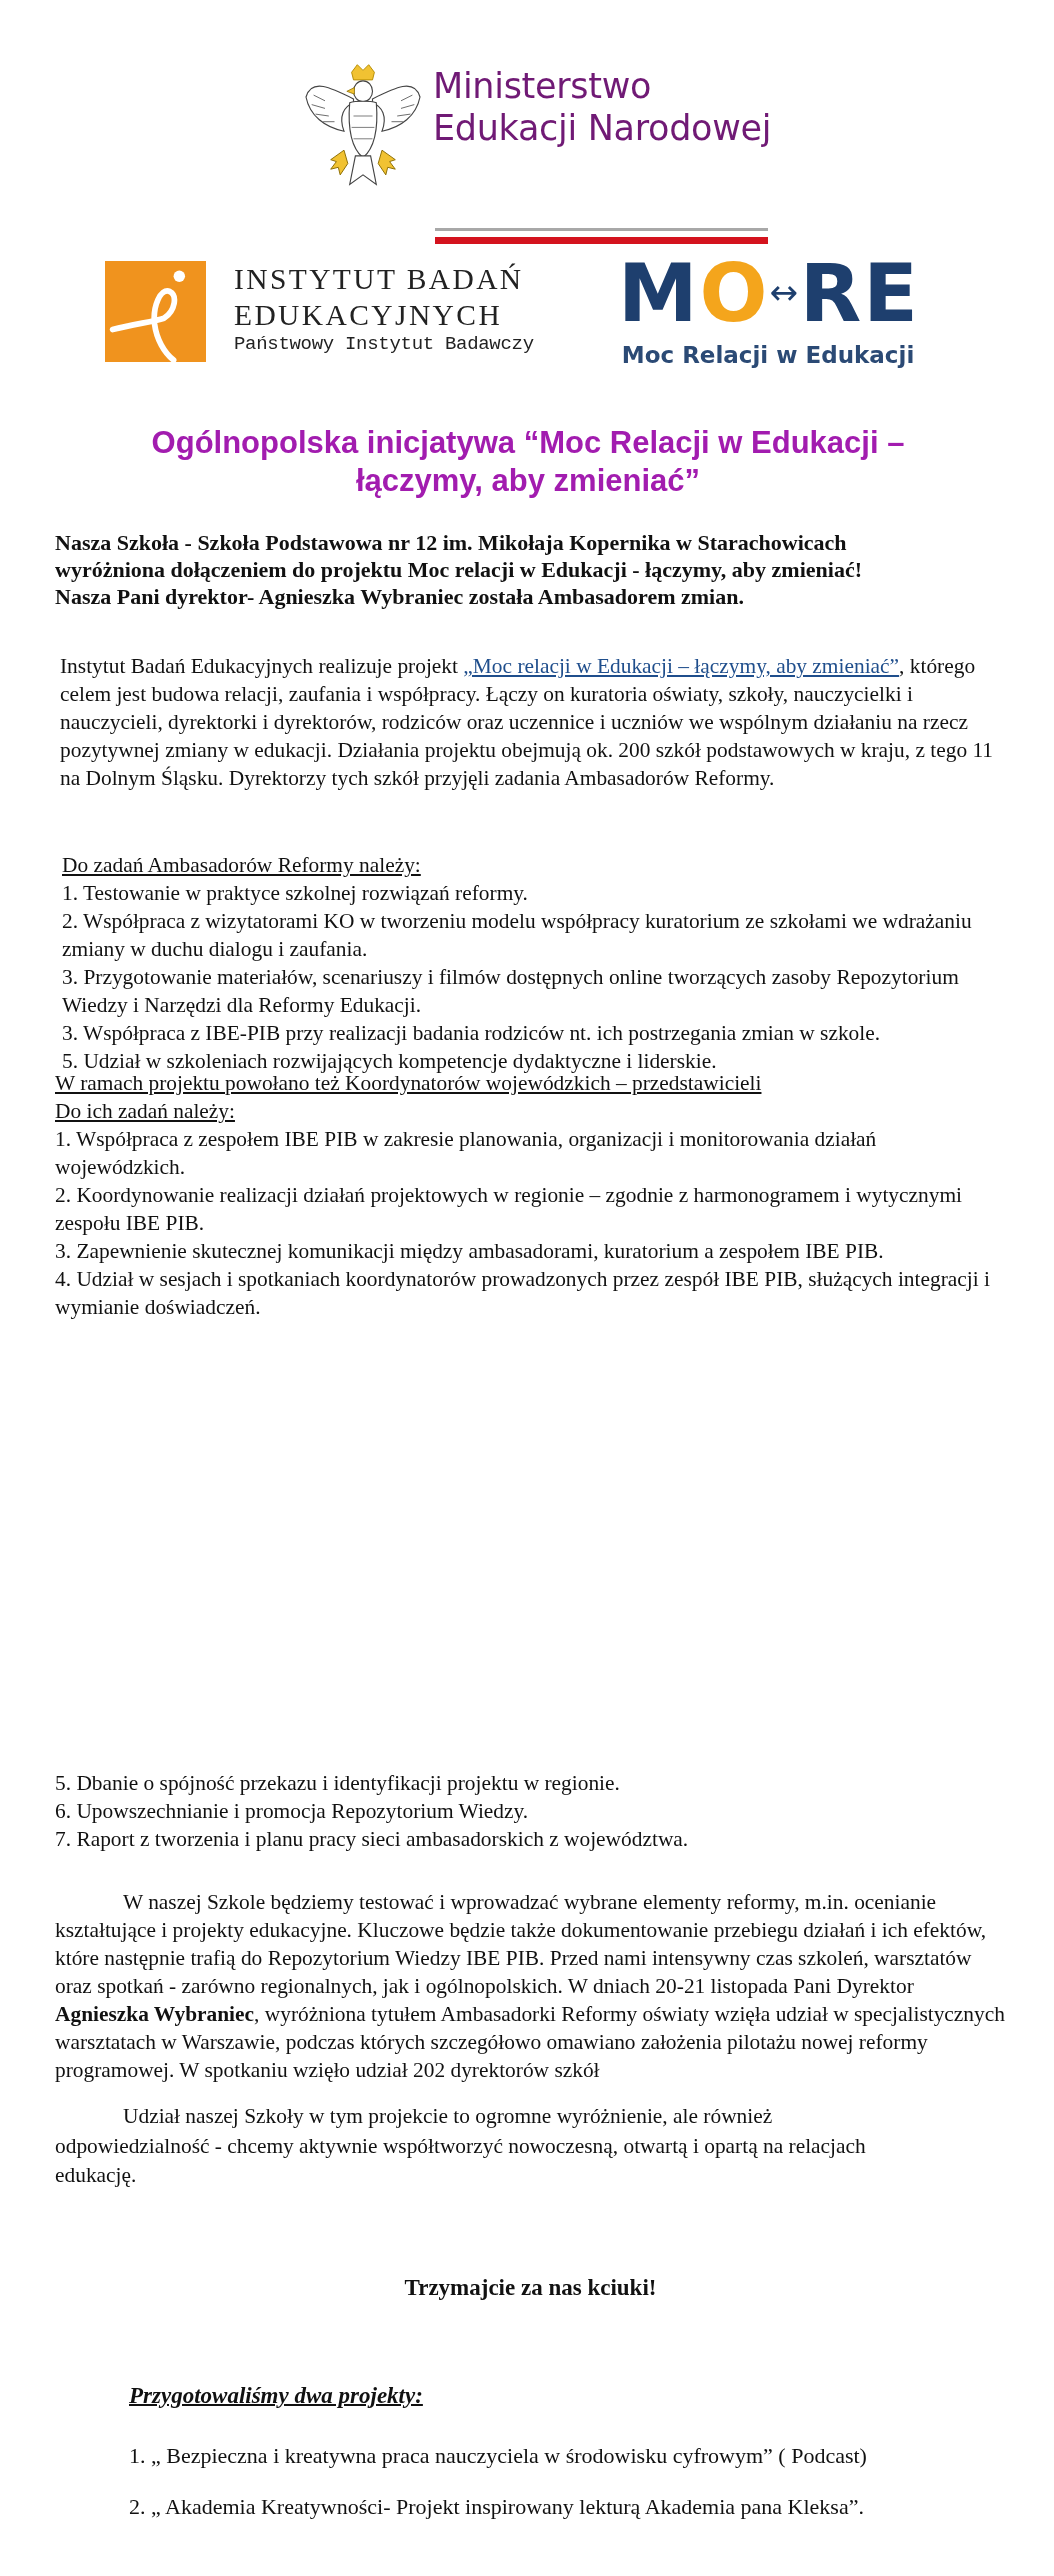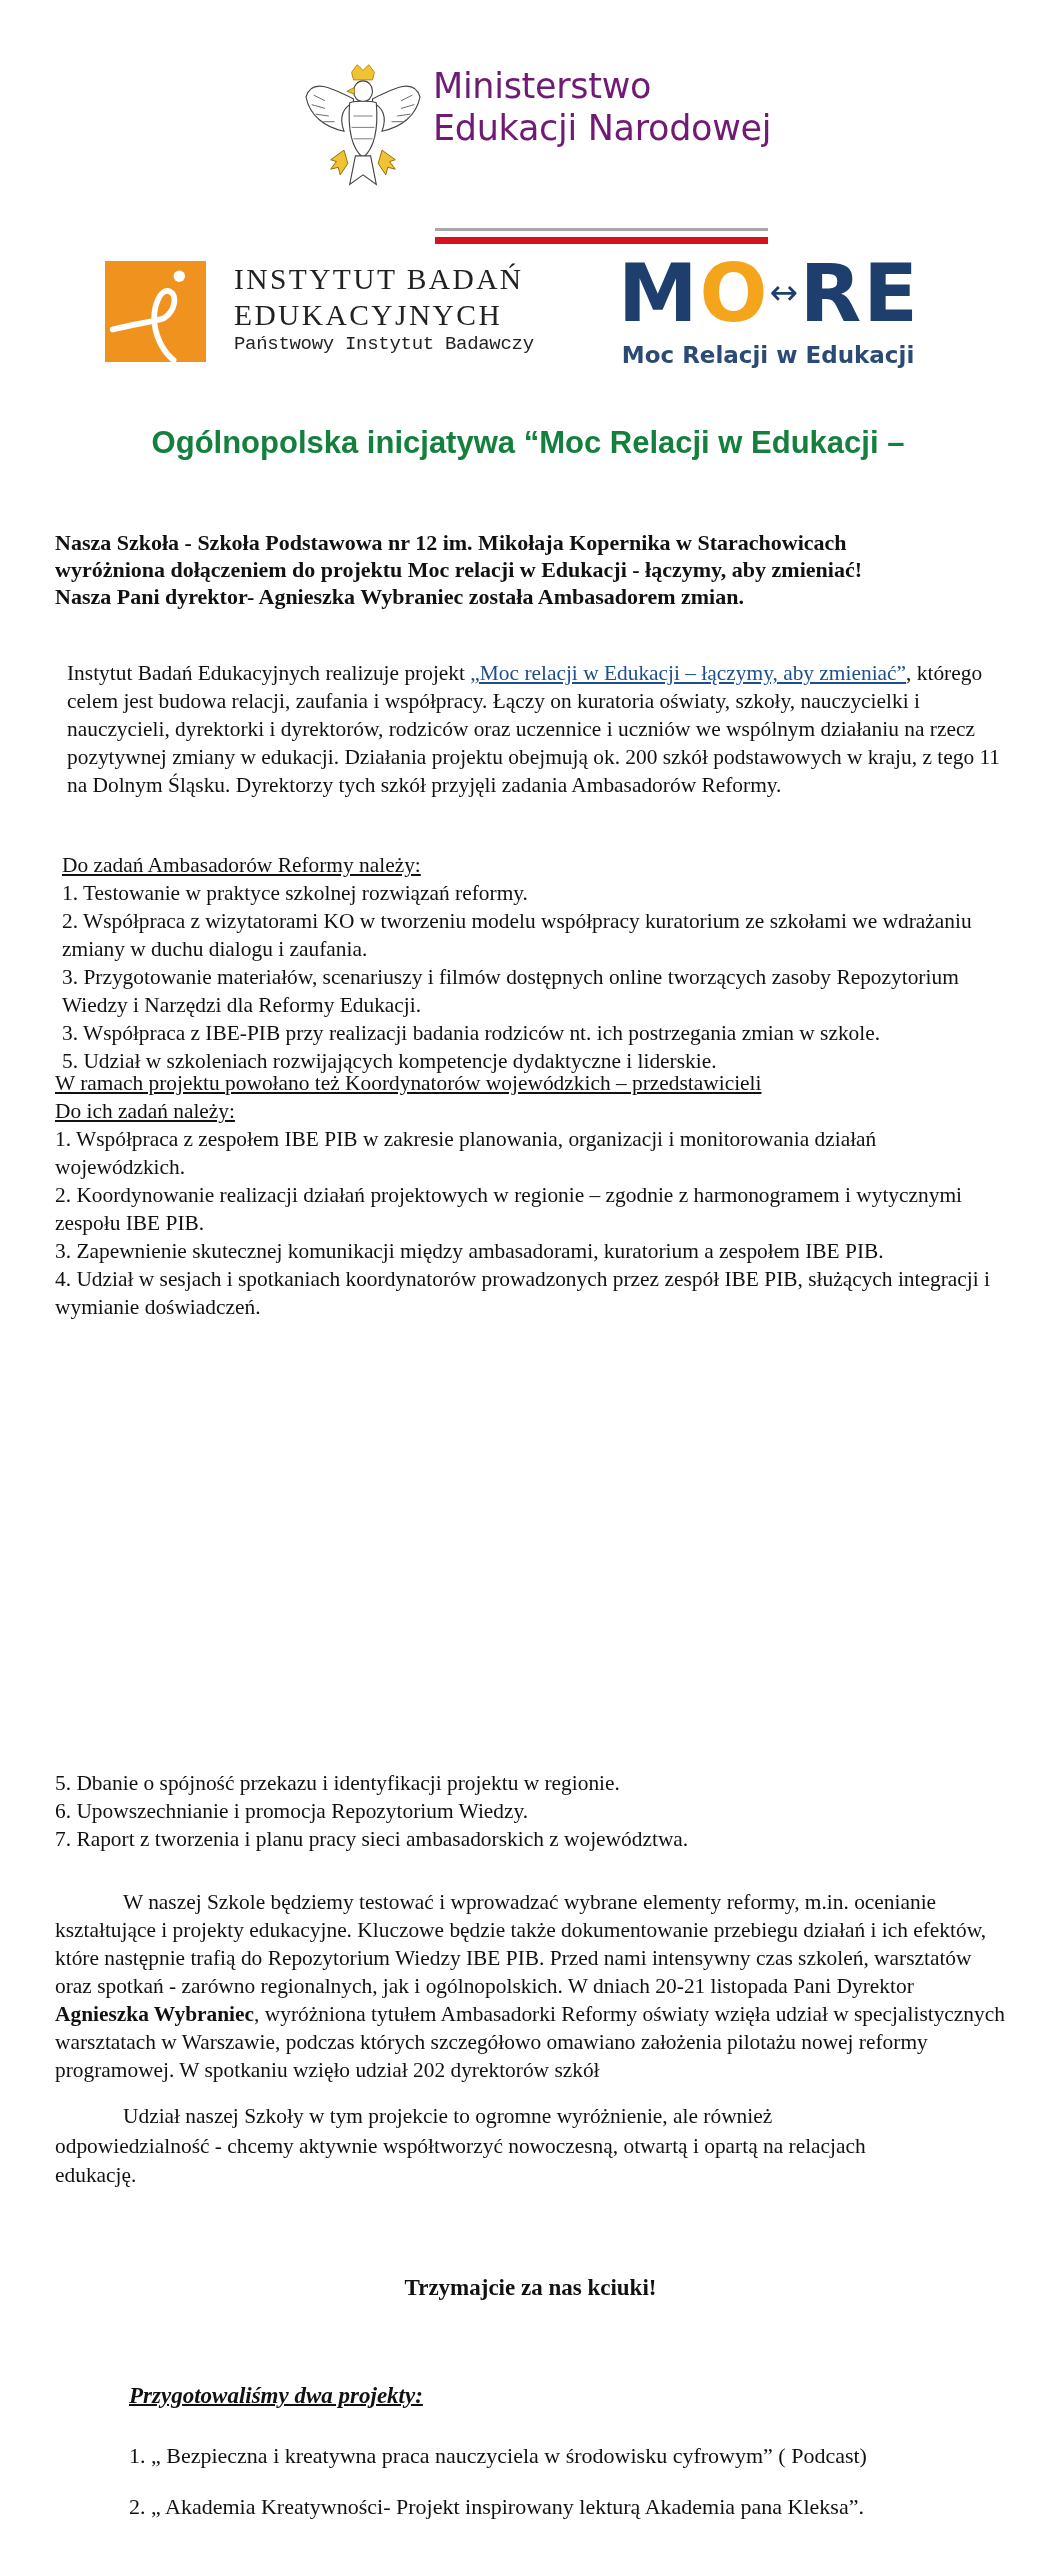--- a/index.html
+++ b/index.html
@@ -27,21 +27,21 @@
   #more-logo { left: 618px; top: 245px; width: 381px; height: 133px; }
   #more-logo .big { position: absolute; left: 0; top: 0; font-family: "DejaVu Sans", sans-serif; font-weight: bold;
       font-size: 80px; line-height: 95px; color: #1e3f6e; letter-spacing: 1.9px; white-space: nowrap; }
   #more-logo .big .o { color: #f4a51c; }
   #more-logo .big .arr { font-size: 34px; font-weight: normal; vertical-align: 17px; color: #1e3f6e; }
   #more-logo .sub { position: absolute; left: 3.8px; top: 97px; font-family: "DejaVu Sans", sans-serif; font-weight: bold;
       font-size: 23px; color: #2b4a75; white-space: nowrap; }
 
   
   #title { left: 57px; top: 424px; width: 942px; text-align: center; font-family: "Liberation Sans", sans-serif;
-      font-weight: bold; font-size: 31px; line-height: 38px; color: #15803d; }
+      font-weight: bold; font-size: 31px; line-height: 38px; color: #a21caf; }
 
   .body { font-size: 21.4px; line-height: 28px; color: #111; }
   #intro-bold { left: 55px; top: 529px; width: 951px; font-weight: bold; font-size: 22px; line-height: 27px; }
   #intro-bold p { margin: 0; }
 
   #project-para { left: 55px; top: 647px; width: 951px; }
   a.link { color: #1f4e8c; text-decoration: underline; }
 
   #ambassadors { left: 62px; top: 851px; width: 951px; }
   #ambassadors p, #coordinators p, #continued p { margin: 0; }
@@ -102,29 +102,30 @@
 
 <div id="more-logo" class="abs">
   <div class="big">
     <span>M</span><span class="o">O</span><span class="arr">↔</span><span>RE</span>
   </div>
   <div class="sub">Moc Relacji w Edukacji</div>
 </div>
 
 <h1 id="title" class="abs" style="margin:0">
   <div>Ogólnopolska inicjatywa “Moc Relacji w Edukacji –</div>
+  <div>łączymy, aby zmieniać”</div>
 </h1>
 
 <div id="intro-bold" class="abs">
   <p>Nasza Szkoła - Szkoła Podstawowa nr 12 im. Mikołaja Kopernika w Starachowicach</p>
   <p>wyróżniona dołączeniem do projektu Moc relacji w Edukacji - łączymy, aby zmieniać!</p>
   <p>Nasza Pani dyrektor- Agnieszka Wybraniec została Ambasadorem zmian.</p>
 </div>
 
-<p id="project-para" class="abs body" style="margin:12px">
+<p id="project-para" class="abs body" style="margin:5px">
   <span>Instytut Badań Edukacyjnych realizuje projekt </span><a class="link">„Moc relacji w Edukacji – łączymy, aby zmieniać”</a><span>, którego celem jest budowa relacji, zaufania i współpracy. Łączy on kuratoria oświaty, szkoły, nauczycielki i nauczycieli, dyrektorki i dyrektorów, rodziców oraz uczennice i uczniów we wspólnym działaniu na rzecz pozytywnej zmiany w edukacji. Działania projektu obejmują ok. 200 szkół podstawowych w kraju, z tego 11 na Dolnym Śląsku. Dyrektorzy tych szkół przyjęli zadania Ambasadorów Reformy.</span>
 </p>
 
 <div id="ambassadors" class="abs body">
   <p class="u">Do zadań Ambasadorów Reformy należy:</p>
   <p>1. Testowanie w praktyce szkolnej rozwiązań reformy.</p>
   <p>2. Współpraca z wizytatorami KO w tworzeniu modelu współpracy kuratorium ze szkołami we wdrażaniu zmiany w duchu dialogu i zaufania.</p>
   <p>3. Przygotowanie materiałów, scenariuszy i filmów dostępnych online tworzących zasoby Repozytorium Wiedzy i Narzędzi dla Reformy Edukacji.</p>
   <p>3. Współpraca z IBE-PIB przy realizacji badania rodziców nt. ich postrzegania zmian w szkole.</p>
   <p>5. Udział w szkoleniach rozwijających kompetencje dydaktyczne i liderskie.</p>

